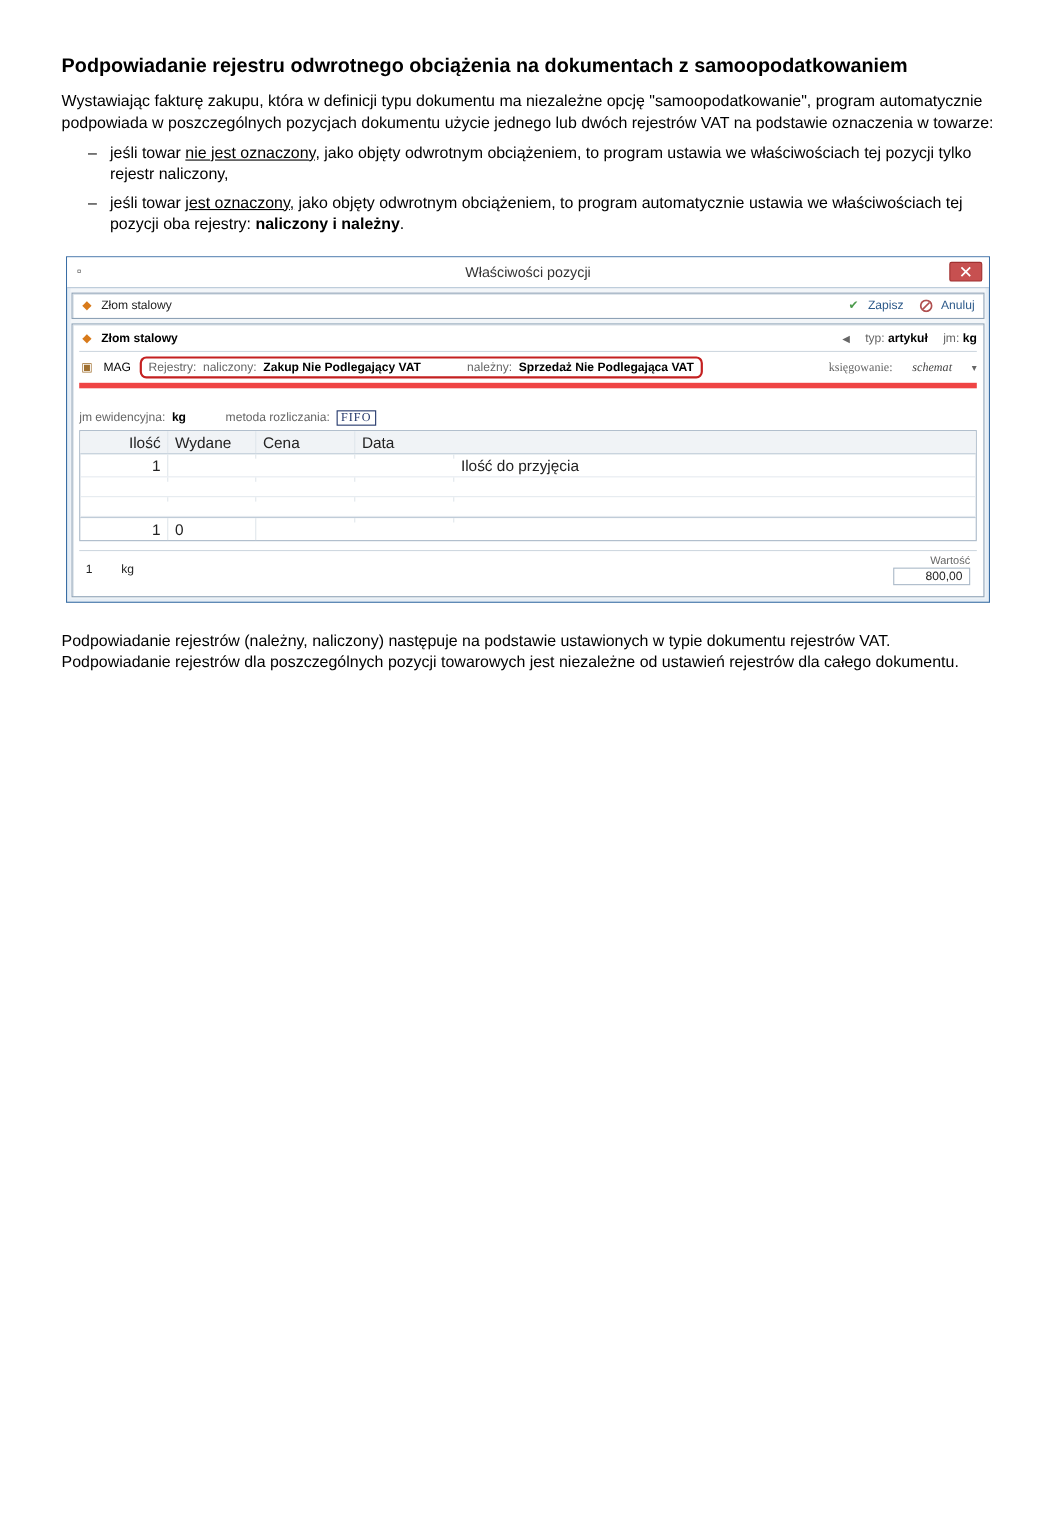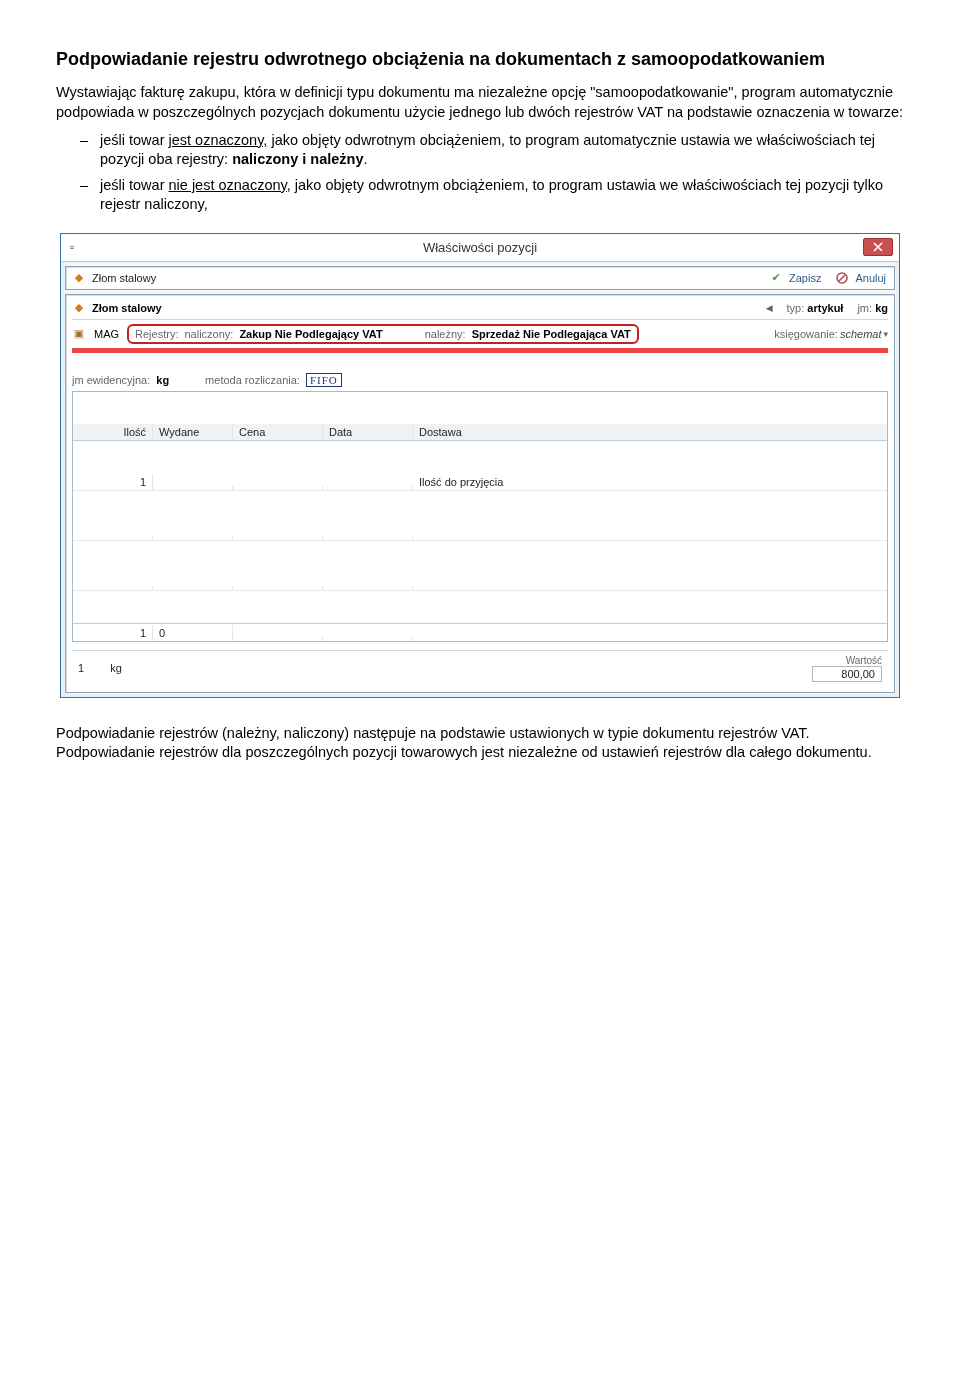--- a/index.html
+++ b/index.html
@@ -160,23 +160,22 @@
     font-size:11px;
     letter-spacing:1px;
   }
   .grid {
     border:1px solid #aab9c8;
     background:#fff;
     margin-top:4px;
   }
   .grid-head, .grid-row {
     display:flex;
-    align-items:flex-end;
-    font-size:11px;
-    margin-top:32px;
+    align-items:flex-start;
+    font-size:14px;
   }
   .grid-head { background:#f0f3f6; border-bottom:1px solid #c0ccd8; }
   .grid-row { border-bottom:1px solid #e5eaef; min-height:18px; }
   .grid-row:last-child { border-bottom:none; }
   .gc { padding:2px 6px; border-right:1px solid #e0e6ec; }
   .gc:last-child { border-right:none; }
   .c1 { width:80px; text-align:right; }
   .c2 { width:80px; text-align:left; }
   .c3 { width:90px; text-align:left; }
   .c4 { width:90px; text-align:left; }
@@ -223,26 +222,26 @@
 <body>
 <div class="page">
 
   <div class="heading">Podpowiadanie rejestru odwrotnego obciążenia na dokumentach z samoopodatkowaniem</div>
 
   <div class="para">Wystawiając fakturę zakupu, która w definicji typu dokumentu ma niezależne opcję "samoopodatkowanie", program automatycznie podpowiada w poszczególnych pozycjach dokumentu użycie jednego lub dwóch rejestrów VAT na podstawie oznaczenia w towarze:</div>
 
   <ul class="dash">
     <li>
       <span>jeśli towar </span>
-      <span class="ul-text">jest oznaczony,</span><span> jako objęty odwrotnym obciążeniem, to program automatycznie ustawia we właściwościach tej pozycji oba rejestry: </span>
-      <b>naliczony i należny</b><span>.</span>
+      <span class="ul-text">nie jest oznaczony,</span><span> jako objęty odwrotnym obciążeniem, to program ustawia we właściwościach tej pozycji tylko rejestr naliczony,</span>
     </li>
     <li>
       <span>jeśli towar </span>
-      <span class="ul-text">nie jest oznaczony,</span><span> jako objęty odwrotnym obciążeniem, to program ustawia we właściwościach tej pozycji tylko rejestr naliczony,</span>
+      <span class="ul-text">jest oznaczony,</span><span> jako objęty odwrotnym obciążeniem, to program automatycznie ustawia we właściwościach tej pozycji oba rejestry: </span>
+      <b>naliczony i należny</b><span>.</span>
     </li>
   </ul>
 
   <div class="dlg-outer" style="position:relative;">
     <div class="dlg-titlebar">
       <div class="dlg-titlebar-left">
         <span class="ic-box">▫</span>
       </div>
       <div class="dlg-titlebar-center">Właściwości pozycji</div>
       <div class="dlg-close">
@@ -291,42 +290,41 @@
             <span class="val">MAG</span>
             <span class="hl-red">
               <span class="lbl">Rejestry:</span>
               <span class="lbl">naliczony:</span>
               <span class="bold">Zakup Nie Podlegający VAT</span>
               <span style="width:30px;"></span>
               <span class="lbl">należny:</span>
               <span class="bold">Sprzedaż Nie Podlegająca VAT</span>
             </span>
           </div>
-          <div style="display:flex; align-items:center; gap:2px;">
+          <div style="display:flex; align-items:center; gap:18px;font-family:Liberation Serif, serif;">
             <span class="lbl">księgowanie:</span>
             <span class="ital-schemat">schemat</span>
             <span class="arrow-small">▾</span>
           </div>
         </div>
 
         <div class="row" style="border-top:5px solid #ef4444; padding-top:20px;">
           <span class="lbl">jm ewidencyjna:</span>
           <span class="bold">kg</span>
           <span style="width:24px;"></span>
           <span class="lbl">metoda rozliczania:</span>
           <span class="fifo-box">FIFO</span>
         </div>
 
         <div class="grid">
           <div class="grid-head">
             <div class="gc c1">Ilość</div>
             <div class="gc c2">Wydane</div>
             <div class="gc c3">Cena</div>
             <div class="gc c4">Data</div>
-            <div class="gc c5">Dostawa</div>
           </div>
           <div class="grid-row">
             <div class="gc c1">1</div>
             <div class="gc c2"></div>
             <div class="gc c3"></div>
             <div class="gc c4"></div>
             <div class="gc c5">Ilość do przyjęcia</div>
           </div>
           <div class="grid-row">
             <div class="gc c1"></div>

